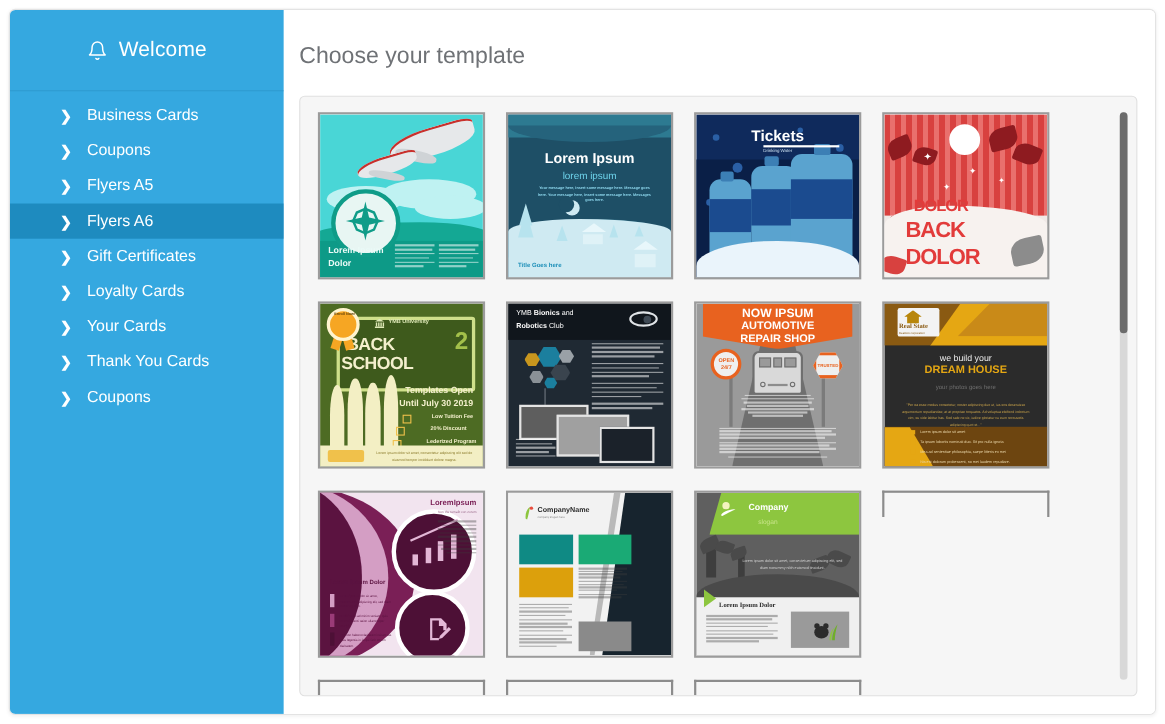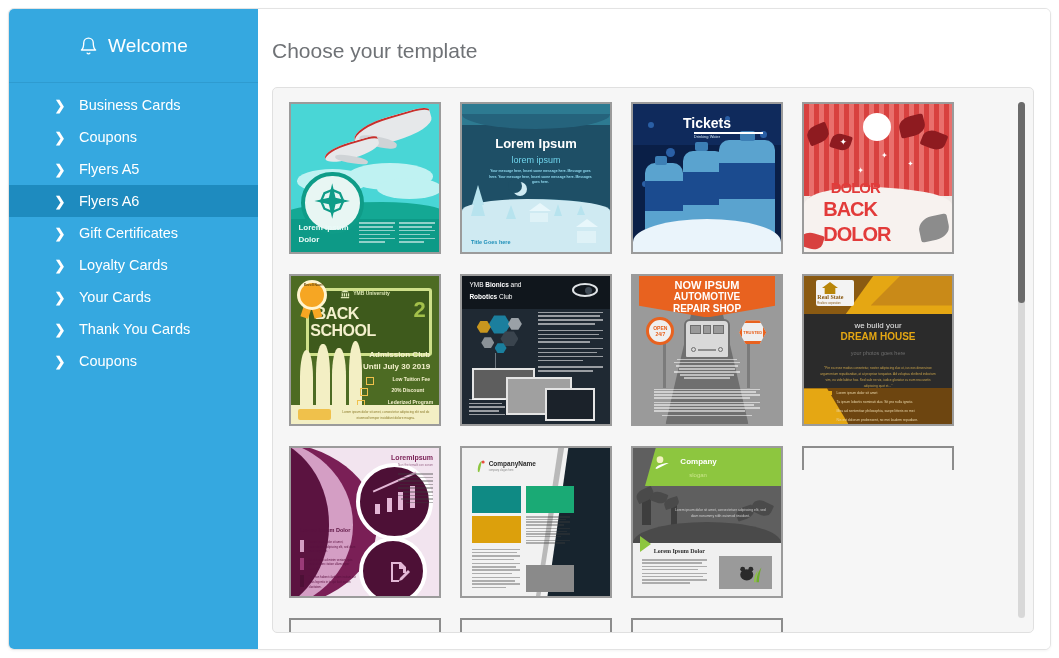--- a/index.html
+++ b/index.html
@@ -447,21 +447,21 @@
               </svg>
             <div class="tx" style="left:16%;top:20%;font-size:16px;color:#f4f0cd;letter-spacing:-.5px">BACK</div>
             <div class="tx" style="right:9%;top:15%;font-size:22px;color:#a3c04a">2</div>
             <div class="tx" style="left:13%;top:32%;font-size:16px;color:#f4f0cd;letter-spacing:-.5px">SCHOOL</div>
             <div class="b2-ppl">
               <div class="b2-fig" style="left:2%;bottom:0;width:20%;height:84%"></div>
               <div class="b2-fig" style="left:26%;bottom:0;width:20%;height:92%"></div>
               <div class="b2-fig" style="left:50%;bottom:0;width:20%;height:86%"></div>
               <div class="b2-fig" style="left:74%;bottom:0;width:20%;height:96%"></div>
             </div>
-            <div class="tx" style="right:6%;top:51%;font-size:8px;color:#f4f0cd">Admission Club</div>
+            <div class="tx" style="right:6%;top:51%;font-size:8px;color:#f4f0cd">Templates Open</div>
             <div class="tx" style="right:6%;top:58.5%;font-size:8px;color:#f4f0cd">Until July 30 2019</div>
             <div class="b2-chk" style="right:44%;top:68%"></div>
             <div class="tx" style="right:6%;top:68%;font-size:5px;color:#f4f0cd">Low Tuition Fee</div>
             <div class="b2-chk" style="right:48%;top:76%"></div>
             <div class="tx" style="right:10%;top:76%;font-size:5px;color:#f4f0cd">20% Discount</div>
             <div class="b2-chk" style="right:50%;top:84%"></div>
             <div class="tx" style="right:4%;top:84%;font-size:5px;color:#f4f0cd">Lederized Program</div>
             <div class="b2-foot"></div>
             <div class="tx" style="left:32%;bottom:2%;right:4%;font-size:3.2px;color:#8a7a2a;font-weight:normal;line-height:1.7;text-align:center">Lorem ipsum dolor sit amet, consectetur adipiscing elit sed do eiusmod tempor incididunt dolore magna.</div>
             <div style="position:absolute;left:5%;bottom:3%;width:22%;height:7%;background:#f0c14b;border-radius:2px"></div>

